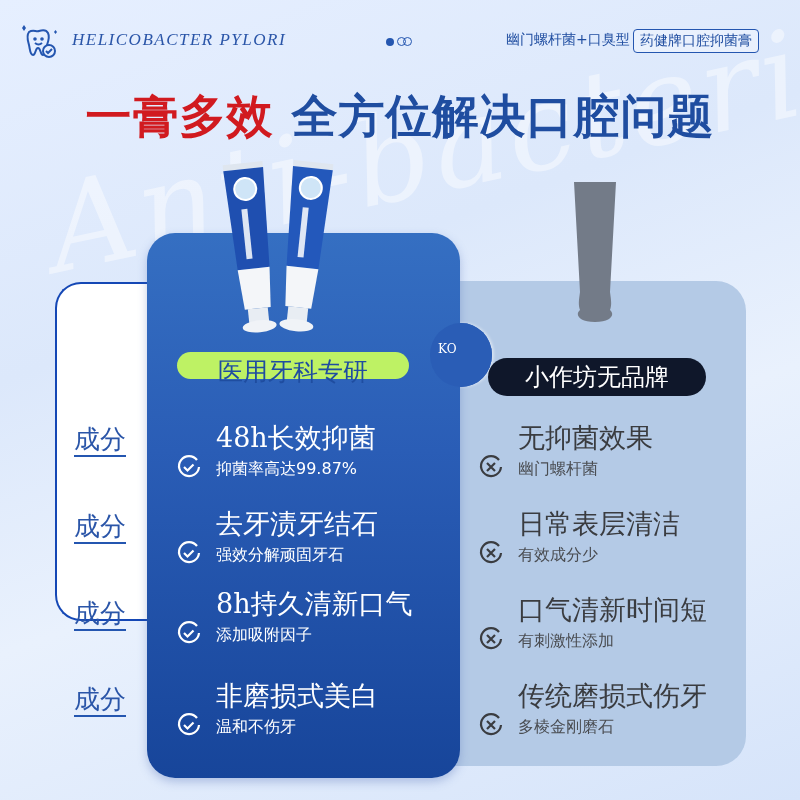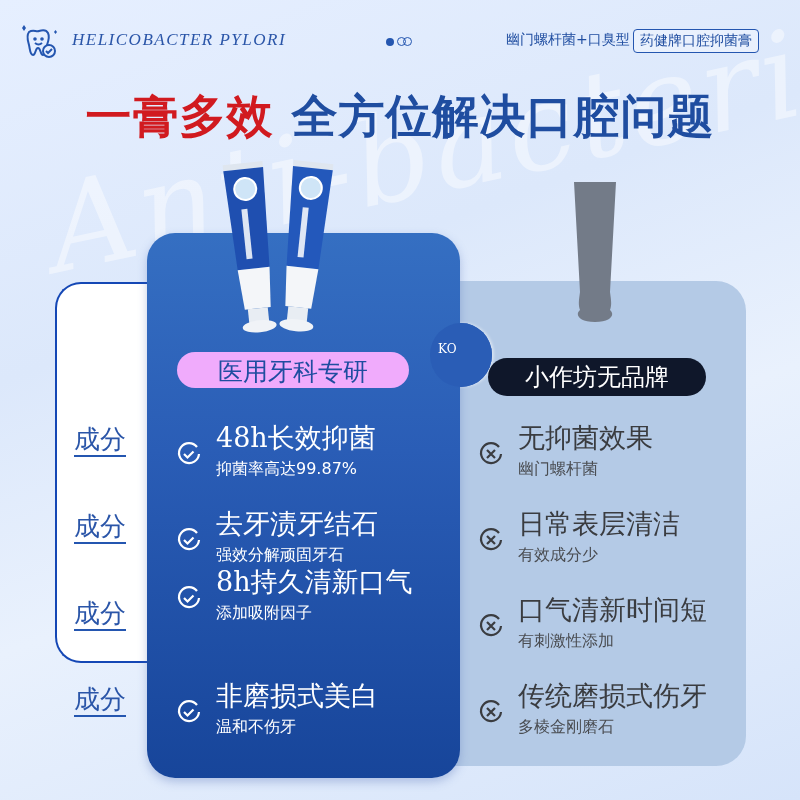--- a/index.html
+++ b/index.html
@@ -14,37 +14,37 @@
   .dots{left:386px;top:37px;display:flex;gap:3px;align-items:center;}
   .dot{width:8px;height:8px;border-radius:50%;background:#2456b0;}
   .ring{width:7px;height:7px;border-radius:50%;border:1.3px solid #2456b0;}
   .subtype{left:506px;top:31px;font-size:14px;color:#1f4da0;font-family:"DejaVu Sans",sans-serif;}
   .badge{left:633px;top:29px;border:1.5px solid #2456b0;border-radius:4px;padding:2px 6px;font-size:14px;color:#1f4da0;font-family:"DejaVu Sans",sans-serif;background:rgba(255,255,255,0.35);}
   
   .headline{left:0;width:800px;top:86px;text-align:center;font-size:46px;font-weight:bold;letter-spacing:1px;font-family:"DejaVu Serif",serif;}
   .headline .red{color:#d11a1f;margin-top:44px;}
   .headline .blue{color:#1f4da0;margin-left:18px;}
   
-  .label-card{left:55px;top:282px;width:120px;height:381px;background:#fff;border:2px solid #1447b5;border-right:none;border-radius:26px 0 0 26px;box-sizing:border-box;}
+  .label-card{left:55px;top:282px;width:120px;height:339px;background:#fff;border:2px solid #1447b5;border-right:none;border-radius:26px 0 0 26px;box-sizing:border-box;}
   .row-label{position:absolute;left:17px;font-size:26px;color:#2a55a8;font-family:"DejaVu Serif",serif;border-bottom:2px solid #2456b0;padding-bottom:1px;line-height:30px;}
   
   .gray-card{left:440px;top:281px;width:306px;height:485px;background:#b4cae6;border-radius:0 30px 30px 0;}
   
   .blue-card{left:147px;top:233px;width:313px;height:545px;border-radius:28px;
     background:linear-gradient(180deg,#356fc2 0%,#2a5db6 40%,#17459a 100%);box-shadow:0 4px 10px rgba(80,110,180,0.35);}
   .ko-bump{left:430px;top:323px;width:62px;height:64px;border-radius:50%;background:#2a5db6;box-shadow:2px 0 3px rgba(255,255,255,0.5);}
   .ko-text{left:438px;top:342px;font-size:12px;color:#fff;font-family:"DejaVu Serif",serif;}
   
   .tubes{left:218px;top:158px;width:130px;height:190px;}
   .gray-tube{left:570px;top:182px;width:50px;height:150px;}
   
-  .pill-good{left:177px;top:352px;width:232px;height:36px;border-radius:20px;background:#f0abfc;color:#1f4da0;font-size:25px;text-align:center;line-height:40px;font-family:"DejaVu Serif",serif;}
+  .pill-good{left:177px;top:352px;width:232px;height:27px;border-radius:20px;background:#bef264;color:#1f4da0;font-size:25px;text-align:center;line-height:40px;font-family:"DejaVu Serif",serif;}
   .pill-bad{left:488px;top:358px;width:218px;height:38px;border-radius:19px;background:#0f172a;color:#fff;font-size:24px;text-align:center;line-height:38px;font-family:"DejaVu Serif",serif;}
   
-  .feat{position:absolute;display:flex;align-items:center;}
+  .feat{position:absolute;display:flex;align-items:flex-end;}
   .feat .ico{width:26px;height:26px;margin-top:8px;flex:none;}
   .feat .txt{margin-left:14px;}
   .feat .t1{font-size:27px;line-height:36px;font-family:"DejaVu Serif",serif;white-space:nowrap;}
   .feat .t2{font-size:16px;line-height:22px;margin-top:2px;font-family:"DejaVu Sans",sans-serif;white-space:nowrap;}
   .good .t1,.good .t2{color:#fff;}
   .bad .t1{color:#3a3c40;}
   .bad .t2{color:#4a4d52;}
 </style>
 </head>
 <body>
@@ -129,21 +129,21 @@
 <div class="feat good" style="left:176px;top:506px">
   <svg class="ico" viewBox="0 0 26 26" fill="none" stroke="#fff" stroke-width="2.2">
       <path d="M21 6 A10 10 0 1 0 23 13"></path>
       <path d="M8 13 l3.5 3.5 l6 -6"></path>
     </svg>
   <div class="txt">
       <div class="t1">去牙渍牙结石</div>
       <div class="t2">强效分解顽固牙石</div>
     </div>
 </div>
-<div class="feat good" style="left:176px;top:564px">
+<div class="feat good" style="left:176px;top:586px">
   <svg class="ico" viewBox="0 0 26 26" fill="none" stroke="#fff" stroke-width="2.2">
       <path d="M21 6 A10 10 0 1 0 23 13"></path>
       <path d="M8 13 l3.5 3.5 l6 -6"></path>
     </svg>
   <div class="txt">
       <div class="t1">8h持久清新口气</div>
       <div class="t2">添加吸附因子</div>
     </div>
 </div>
 <div class="feat good" style="left:176px;top:678px">

